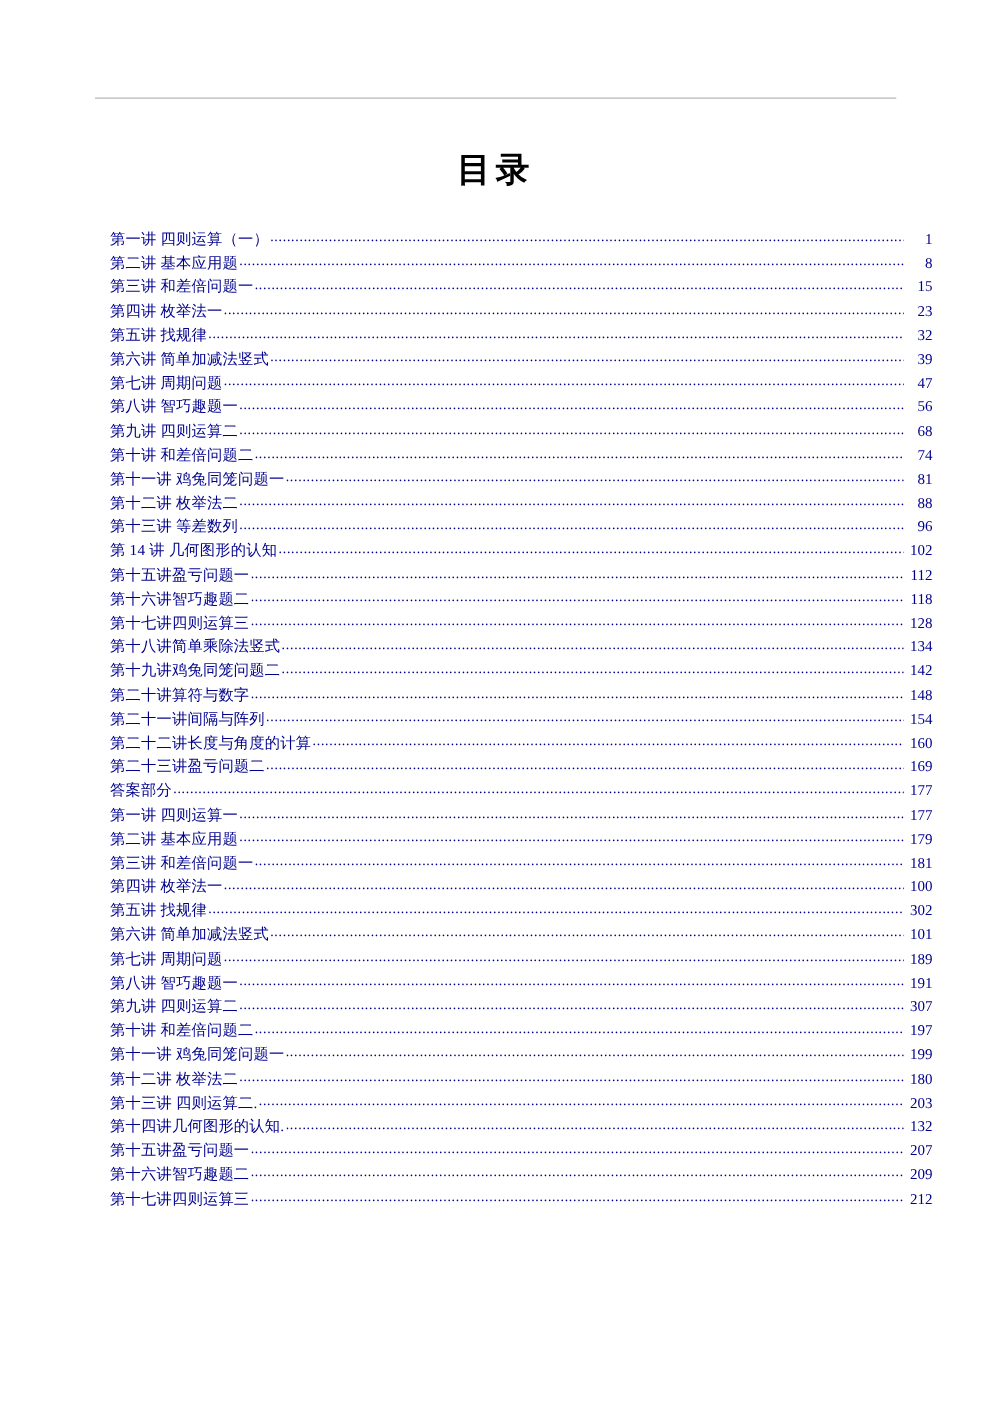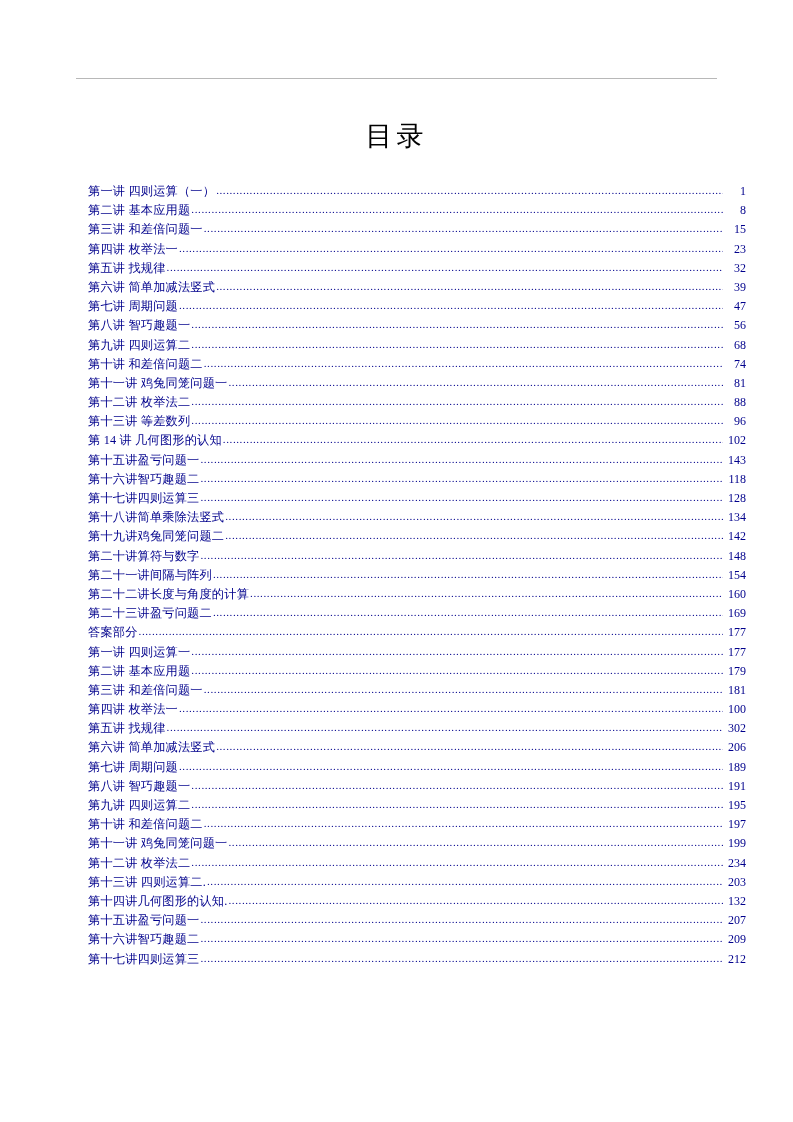--- a/index.html
+++ b/index.html
@@ -30,21 +30,21 @@
     border-top: 1px solid #b8b8b8;
     height: 0;
   }
   .title {
     position: absolute;
     top: 118px;
     left: 0;
     width: 793px;
     text-align: center;
     font-family: "DejaVu Serif", "Liberation Serif", serif;
-    font-weight: normal;
+    font-weight: bold;
     font-size: 27px;
     letter-spacing: 4px;
     color: #000000;
   }
   .toc {
     position: absolute;
     top: 182px;
     left: 88px;
     width: 658px;
   }
@@ -156,21 +156,21 @@
         <span class="toc-page">96</span>
       </div>
       <div class="toc-entry">
         <span class="toc-label">第 14 讲  几何图形的认知</span>
         <span class="toc-dots">................................................................................................................................................................................................................</span>
         <span class="toc-page">102</span>
       </div>
       <div class="toc-entry">
         <span class="toc-label">第十五讲盈亏问题一</span>
         <span class="toc-dots">................................................................................................................................................................................................................</span>
-        <span class="toc-page">143</span>
+        <span class="toc-page">112</span>
       </div>
       <div class="toc-entry">
         <span class="toc-label">第十六讲智巧趣题二</span>
         <span class="toc-dots">................................................................................................................................................................................................................</span>
         <span class="toc-page">118</span>
       </div>
       <div class="toc-entry">
         <span class="toc-label">第十七讲四则运算三</span>
         <span class="toc-dots">................................................................................................................................................................................................................</span>
         <span class="toc-page">128</span>
@@ -231,51 +231,51 @@
         <span class="toc-page">100</span>
       </div>
       <div class="toc-entry">
         <span class="toc-label">第五讲  找规律</span>
         <span class="toc-dots">................................................................................................................................................................................................................</span>
         <span class="toc-page">302</span>
       </div>
       <div class="toc-entry">
         <span class="toc-label">第六讲 简单加减法竖式</span>
         <span class="toc-dots">................................................................................................................................................................................................................</span>
-        <span class="toc-page">206</span>
+        <span class="toc-page">101</span>
       </div>
       <div class="toc-entry">
         <span class="toc-label">第七讲 周期问题</span>
         <span class="toc-dots">................................................................................................................................................................................................................</span>
         <span class="toc-page">189</span>
       </div>
       <div class="toc-entry">
         <span class="toc-label">第八讲 智巧趣题一</span>
         <span class="toc-dots">................................................................................................................................................................................................................</span>
         <span class="toc-page">191</span>
       </div>
       <div class="toc-entry">
         <span class="toc-label">第九讲 四则运算二</span>
         <span class="toc-dots">................................................................................................................................................................................................................</span>
-        <span class="toc-page">195</span>
+        <span class="toc-page">307</span>
       </div>
       <div class="toc-entry">
         <span class="toc-label">第十讲 和差倍问题二</span>
         <span class="toc-dots">................................................................................................................................................................................................................</span>
         <span class="toc-page">197</span>
       </div>
       <div class="toc-entry">
         <span class="toc-label">第十一讲  鸡兔同笼问题一</span>
         <span class="toc-dots">................................................................................................................................................................................................................</span>
         <span class="toc-page">199</span>
       </div>
       <div class="toc-entry">
         <span class="toc-label">第十二讲  枚举法二</span>
         <span class="toc-dots">................................................................................................................................................................................................................</span>
-        <span class="toc-page">234</span>
+        <span class="toc-page">180</span>
       </div>
       <div class="toc-entry">
         <span class="toc-label">第十三讲   四则运算二.</span>
         <span class="toc-dots">................................................................................................................................................................................................................</span>
         <span class="toc-page">203</span>
       </div>
       <div class="toc-entry">
         <span class="toc-label">第十四讲几何图形的认知.</span>
         <span class="toc-dots">................................................................................................................................................................................................................</span>
         <span class="toc-page">132</span>

